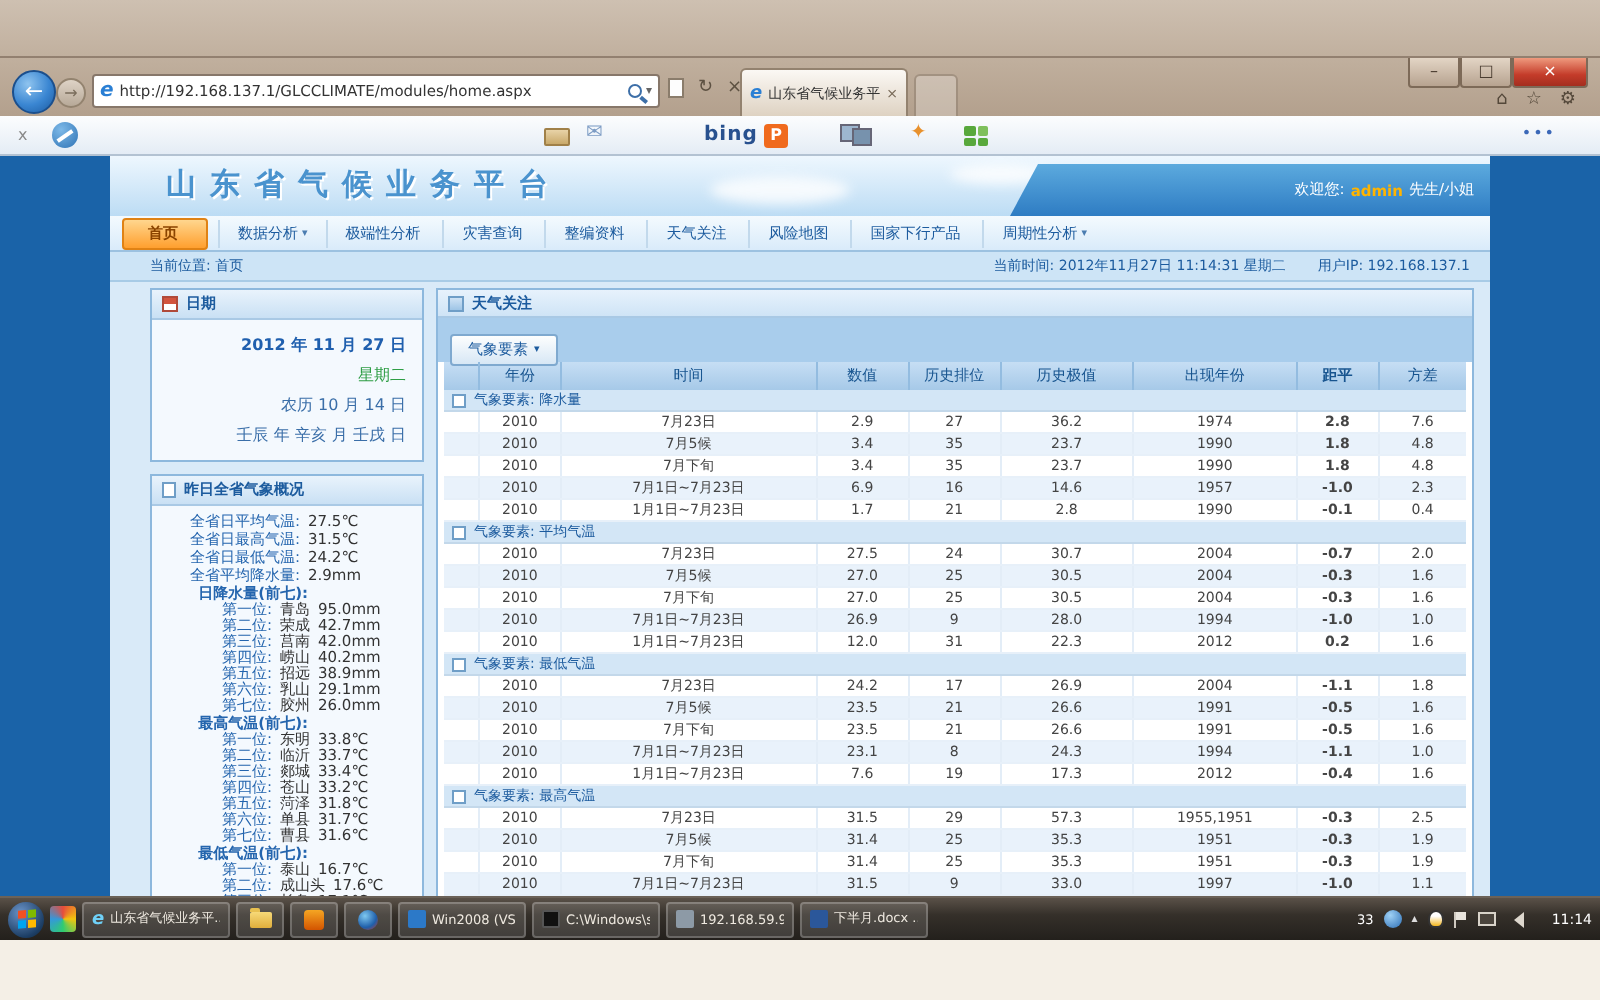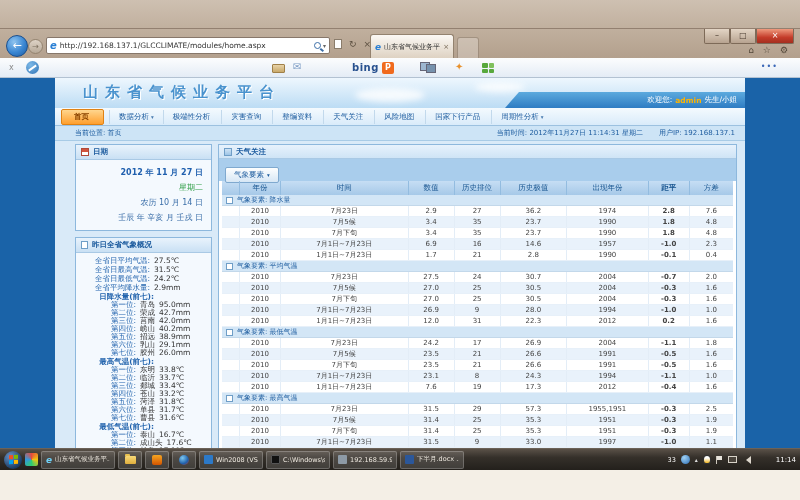--- a/index.html
+++ b/index.html
@@ -72,21 +72,21 @@
   .page { position:absolute; left:0; top:78px; width:800px; height:370px; background:#1a63a8; overflow:hidden; }
   .wrapper { position:absolute; left:55px; top:0; width:690px; height:370px; background:#d9eaf8; overflow:hidden; }
 
   .site-header { position:relative; height:30px;
     background:linear-gradient(#eef7fe,#bcdcf4); overflow:hidden; }
   .cloud { position:absolute; background:#fff; border-radius:50%; filter:blur(3px); opacity:.8; }
   .c1 { left:300px; top:10px; width:70px; height:14px; }
   .c2 { left:420px; top:4px; width:50px; height:10px; }
   .site-title { position:absolute; left:28px; top:5px; font-size:15px; font-weight:bold; color:#4a93ce;
     letter-spacing:7px; text-shadow:1px 1px 0 #fff; white-space:nowrap; }
-  .welcome { position:absolute; right:0; bottom:0; width:240px; height:16px;
+  .welcome { position:absolute; right:0; bottom:0; width:240px; height:26px;
     background:linear-gradient(#5caade,#2e7cc3); clip-path:polygon(14px 0,100% 0,100% 100%,0 100%);
     display:flex; align-items:center; justify-content:flex-end; padding-right:8px; gap:3px; }
   .welcome span { font-size:7.5px; color:#fff; }
   .welcome .usr { color:#ffb400; font-weight:bold; }
 
   .navbar { height:18px; background:linear-gradient(#f4fafe,#d9ebfa); border-bottom:1px solid #9cc1e0;
     display:flex; align-items:center; padding-left:6px; }
   .nav-item { display:flex; align-items:center; gap:2px; padding:2px 9px; font-size:7.5px; color:#1c5b9e;
     border-left:1px solid #c2d9ec; white-space:nowrap; }
   .nav-item:first-child { border-left:none; background:linear-gradient(#ffd68e,#ff9f2e); border:1px solid #e08214;
@@ -186,21 +186,21 @@
   .tray { margin-left:auto; display:flex; align-items:center; gap:5px; }
   .tray .cnt { font-size:6.5px; color:#fff; }
   .ime-ic { width:9px; height:9px; border-radius:50%; background:radial-gradient(circle at 35% 30%, #9fd1f5, #2d6fb5); }
   .up-ic { font-size:6px; color:#ddd; }
   .qq-ic { width:8px; height:9px; border-radius:50% 50% 40% 40%; background:linear-gradient(#fff 30%, #f3b61f); border:1px solid #333; }
   .flag-ic { width:7px; height:8px; position:relative; }
   .flag-ic::before { content:""; position:absolute; left:0; top:0; width:6px; height:4px; background:#e8e4dc; }
   .flag-ic::after { content:""; position:absolute; left:0; top:0; width:1px; height:8px; background:#cfc9bf; }
   .net-ic { width:9px; height:7px; border:1px solid #d8d3c9; background:#4a443c; }
   .vol-ic { width:0; height:0; border:4px solid transparent; border-right:5px solid #ddd7cd; }
-  .clock { font-size:7px; color:#fff; margin-left:20px; }
+  .clock { font-size:7px; color:#fff; margin-left:9px; }
 
   .below-bar { position:absolute; left:0; top:470px; width:800px; height:30px; background:#f4efe6; }
 </style>
 </head>
 <body>
 
 <div class="glass"></div>
 <div class="win-top-line"></div>
 
 <div class="caption">

